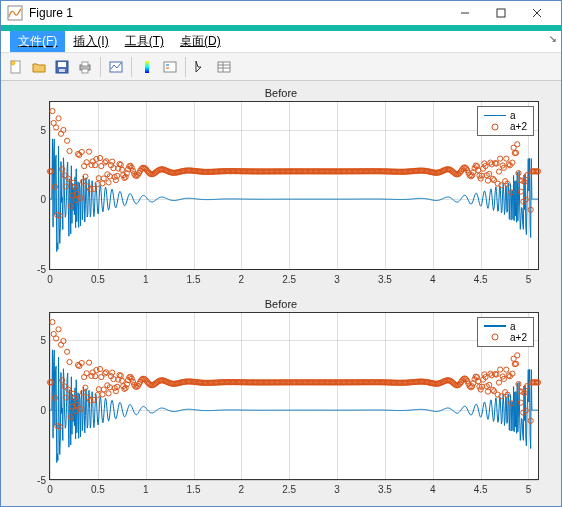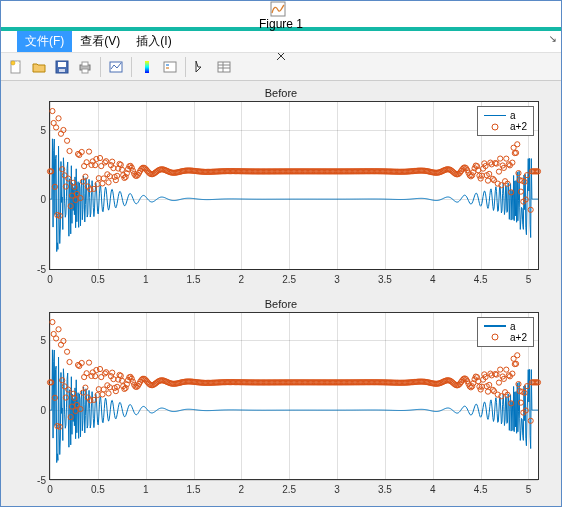--- a/index.html
+++ b/index.html
@@ -11,46 +11,46 @@
     height: 507px;
     overflow: hidden;
     border: 1px solid #5a8ac6;
   }
   .titlebar {
     background: #fff;
     height: 30px;
     display: flex;
     align-items: center;
     padding: 0 6px;
-    border-bottom: 4px solid #14b8a6;
-    flex-direction: column;
+    border-bottom: 6px solid #14b8a6;
   }
   .titlebar .app-icon {
     width: 16px; height: 16px;
     margin-right: 6px;
     display: inline-flex;
     align-items: center;
     justify-content: center;
   }
   .titlebar .title { flex: 1; font-size: 12px; color: #000; }
   .titlebar .win-btn {
     width: 36px; height: 28px;
     display: flex; align-items: center; justify-content: center;
     color: #333;
     cursor: pointer;
   }
   .menubar {
     background: #fff;
     height: 22px;
     display: flex;
     align-items: center;
-    padding: 0 16px;
+    padding: 0 9px;
     font-size: 12px;
     border-bottom: 1px solid #e0e0e0;
     position: relative;
+    text-decoration: underline;
   }
   .menubar .menu-item {
     padding: 2px 8px;
     cursor: pointer;
   }
   .menubar .menu-item.active {
     background: #3399ff;
     color: #fff;
   }
   .menubar .chevron {
@@ -171,22 +171,23 @@
   <div class="win-btn">
     <svg width="10" height="10">
         <line x1="1" y1="1" x2="9" y2="9" stroke="#333"></line>
         <line x1="9" y1="1" x2="1" y2="9" stroke="#333"></line>
       </svg>
   </div>
 </div>
 
 <div class="menubar">
   <span class="menu-item active">文件(F)</span>
-  <span class="menu-item">查看(V)</span>
   <span class="menu-item">插入(I)</span>
+  <span class="menu-item">工具(T)</span>
+  <span class="menu-item">桌面(D)</span>
   <span class="chevron">↘</span>
 </div>
 
 <div class="toolbar">
   <div class="tb-btn">
     <svg width="16" height="16">
         <rect x="3" y="2" width="9" height="12" fill="#fff" stroke="#999"></rect>
         <polygon points="9,2 12,5 9,5" fill="#ffd"></polygon>
         <circle cx="5" cy="4" r="2" fill="#ffcc33" stroke="#cc9900" stroke-width="0.5"></circle>
       </svg>

